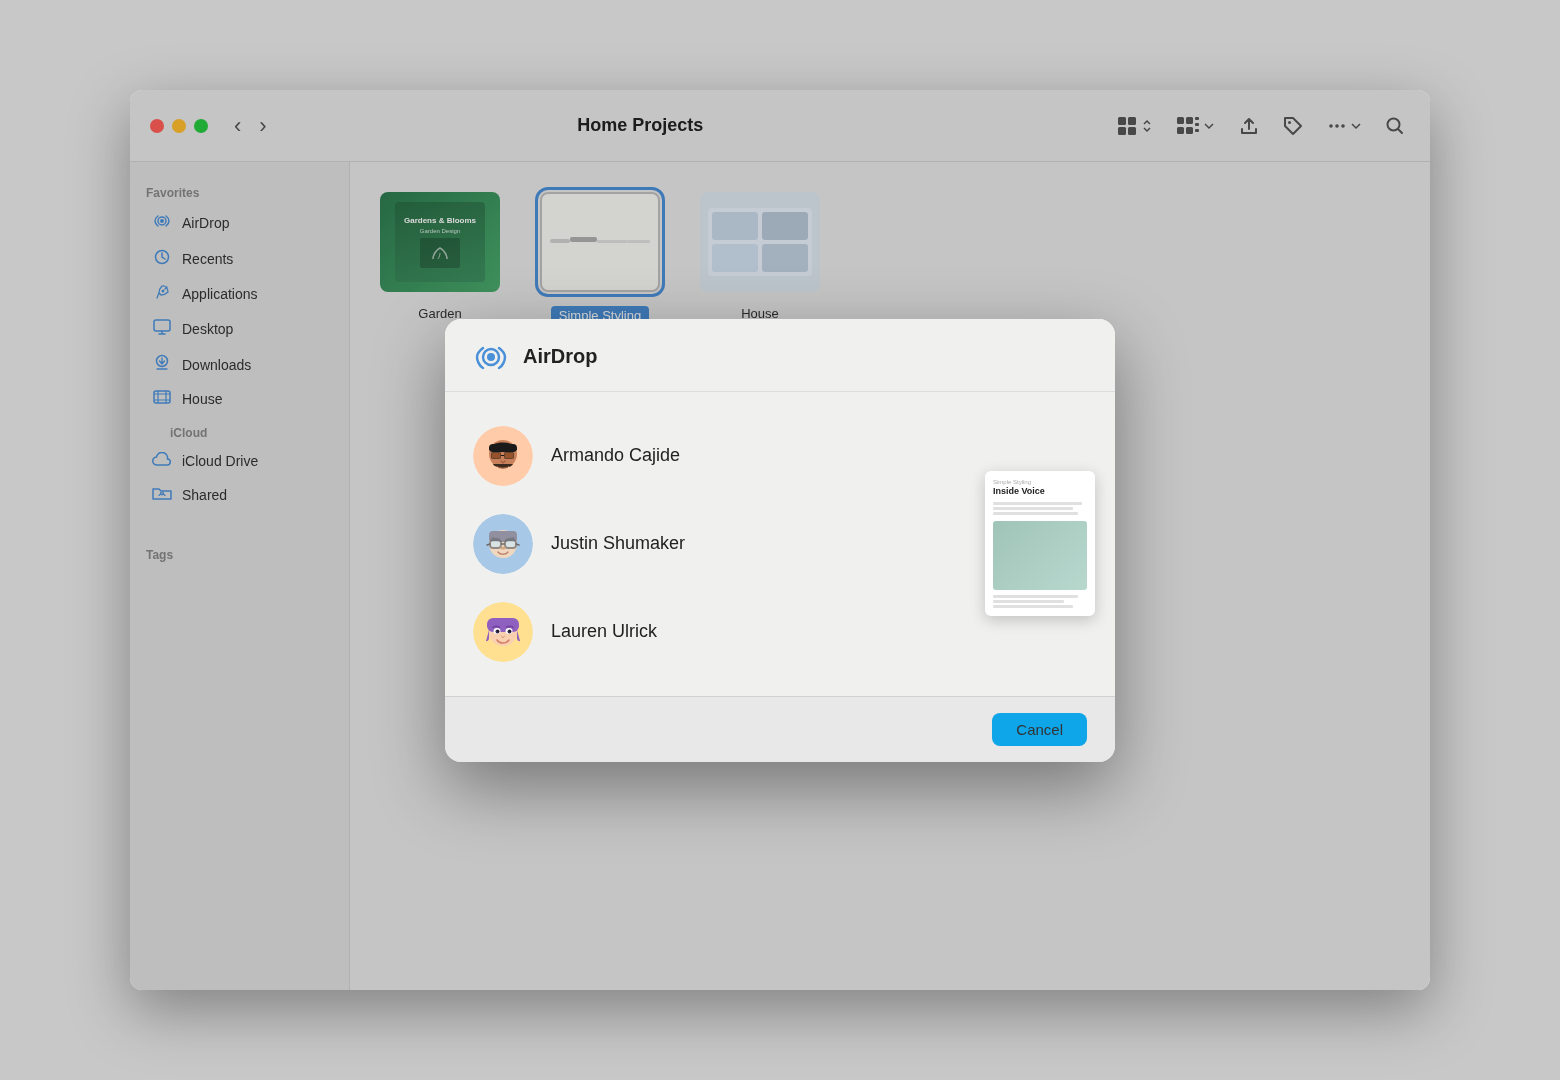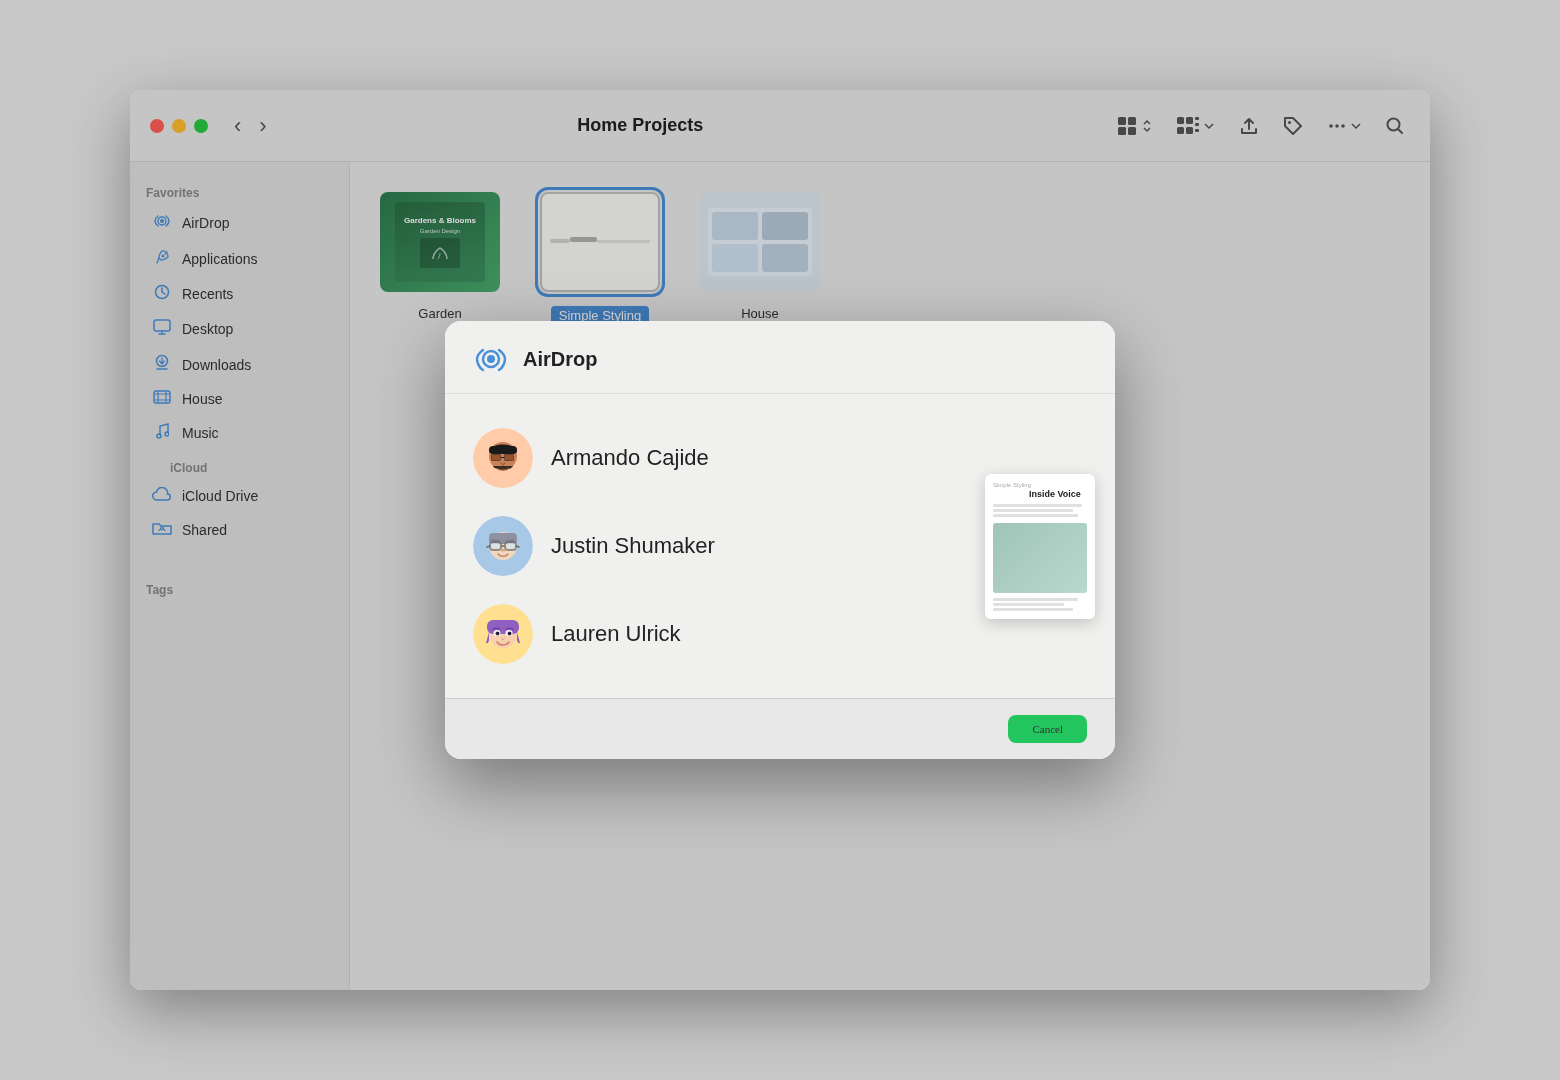--- a/index.html
+++ b/index.html
@@ -285,21 +285,21 @@
       border-radius: 50%;
       display: flex;
       align-items: center;
       justify-content: center;
       font-size: 32px;
       flex-shrink: 0;
       overflow: hidden;
     }
 
     .contact-name {
-      font-size: 22px;
+      font-size: 18px;
       color: #222;
       font-weight: 400;
     }
 
     .file-preview {
       width: 130px;
       display: flex;
       align-items: center;
       justify-content: center;
       padding: 20px 20px 20px 0;
@@ -354,28 +354,28 @@
 
     .modal-footer {
       background: #e8e8e8;
       padding: 16px 28px;
       display: flex;
       justify-content: flex-end;
       border-top: 1px solid #d0d0d0;
     }
 
     .cancel-btn {
-      background: #22c55e;
+      background: #0ea5e9;
       border: none;
       border-radius: 8px;
       padding: 8px 24px;
-      font-size: 11px;
+      font-size: 15px;
       color: #333;
       cursor: pointer;
-      font-family: Liberation Serif, serif;
+      font-family: Liberation Sans, sans-serif;
     }
   </style>
 </head>
 <body>
 
 <div class="window">
 
   <div class="titlebar">
     <div class="traffic-lights">
       <div class="traffic-light tl-close"></div>
@@ -462,36 +462,36 @@
             <path d="M5 4C3 5.5 2 7.2 2 9s1 3.5 3 5M13 4c2 1.5 3 3.2 3 5s-1 3.5-3 5" stroke="#4a90d9" stroke-width="1.5" fill="none" stroke-linecap="round"></path>
             <circle cx="9" cy="9" r="2" fill="#4a90d9"></circle>
           </svg>
         </span>
         <span>AirDrop</span>
       </div>
 
       <div class="sidebar-item">
         <span class="sidebar-icon">
           <svg width="16" height="16" viewBox="0 0 16 16" fill="none">
+            <circle cx="8" cy="8" r="6.5" stroke="#4a90d9" stroke-width="1.5"></circle>
+            <path d="M8 4v4l3 2" stroke="#4a90d9" stroke-width="1.5" stroke-linecap="round"></path>
+          </svg>
+        </span>
+        <span>Recents</span>
+      </div>
+
+      <div class="sidebar-item">
+        <span class="sidebar-icon">
+          <svg width="16" height="16" viewBox="0 0 16 16" fill="none">
             <path d="M8 2C6 4 5 7 5 9l2 2c2 0 5-1 7-3C14 4 11 1 8 2z" stroke="#4a90d9" stroke-width="1.3" fill="none"></path>
             <path d="M5 9L3 14M11 5L13 3" stroke="#4a90d9" stroke-width="1.3" stroke-linecap="round"></path>
             <circle cx="9" cy="7" r="1.5" fill="#4a90d9"></circle>
           </svg>
         </span>
         <span>Applications</span>
-      </div>
-
-      <div class="sidebar-item">
-        <span class="sidebar-icon">
-          <svg width="16" height="16" viewBox="0 0 16 16" fill="none">
-            <circle cx="8" cy="8" r="6.5" stroke="#4a90d9" stroke-width="1.5"></circle>
-            <path d="M8 4v4l3 2" stroke="#4a90d9" stroke-width="1.5" stroke-linecap="round"></path>
-          </svg>
-        </span>
-        <span>Recents</span>
       </div>
 
       <div class="sidebar-item">
         <span class="sidebar-icon">
           <svg width="18" height="16" viewBox="0 0 18 16" fill="none">
             <rect x="1" y="1" width="16" height="11" rx="2" stroke="#4a90d9" stroke-width="1.5" fill="none"></rect>
             <path d="M6 15h6M9 12v3" stroke="#4a90d9" stroke-width="1.5" stroke-linecap="round"></path>
           </svg>
         </span>
         <span>Desktop</span>
@@ -511,30 +511,20 @@
       <div class="sidebar-item">
         <span class="sidebar-icon">
           <svg width="18" height="14" viewBox="0 0 18 14" fill="none">
             <rect x="1" y="1" width="16" height="12" rx="2" stroke="#4a90d9" stroke-width="1.5" fill="none"></rect>
             <path d="M1 4h16M1 10h16M5 1v12M13 1v12" stroke="#4a90d9" stroke-width="1.2"></path>
           </svg>
         </span>
         <span>House</span>
       </div>
 
-      <div class="sidebar-item">
-        <span class="sidebar-icon">
-          <svg width="14" height="16" viewBox="0 0 14 16" fill="none">
-            <path d="M5 12V3l8-2v9" stroke="#4a90d9" stroke-width="1.5" stroke-linecap="round"></path>
-            <circle cx="4" cy="13" r="2" stroke="#4a90d9" stroke-width="1.5" fill="none"></circle>
-            <circle cx="12" cy="11" r="2" stroke="#4a90d9" stroke-width="1.5" fill="none"></circle>
-          </svg>
-        </span>
-        <span>Music</span>
-      </div>
 
 
       <div class="sidebar-section-label" style="margin-top:3px;padding-left:40px;">iCloud</div>
 
       <div class="sidebar-item">
         <span class="sidebar-icon">
           <svg width="20" height="14" viewBox="0 0 20 14" fill="none">
             <path d="M15 13H5a4 4 0 01-.5-8A5.5 5.5 0 0115.5 7 3 3 0 0115 13z" stroke="#4a90d9" stroke-width="1.5" fill="none"></path>
           </svg>
         </span>
@@ -697,21 +687,21 @@
                 <path d="M20 25.5c1-1.5 4-1.5 6.5-0.5M33.5 25c2.5-1 5.5-1 6.5 0.5" stroke="#7040a0" stroke-width="1.5" fill="none" stroke-linecap="round"></path>
               </svg>
             </div>
             <span class="contact-name">Lauren Ulrick</span>
           </div>
         </div>
 
         <div class="file-preview">
           <div class="preview-card">
             <div class="preview-title-line" style="font-size:6px;color:#aaa;margin-bottom:1px;">Simple Styling</div>
-            <div class="preview-main-title" style="font-size:9px;font-weight:700;color:#222;margin-bottom:5px;margin-left:36px;">Inside Voice</div>
+            <div class="preview-main-title" style="font-size:9px;font-weight:700;color:#222;margin-bottom:5px;">Inside Voice</div>
             <div class="preview-text-lines">
               <div class="preview-text-line" style="width:95%;"></div>
               <div class="preview-text-line" style="width:85%;"></div>
               <div class="preview-text-line" style="width:90%;"></div>
             </div>
             <div class="preview-image"></div>
             <div class="preview-bottom-lines">
               <div class="preview-text-line" style="width:90%;"></div>
               <div class="preview-text-line" style="width:75%;"></div>
               <div class="preview-text-line" style="width:85%;"></div>

